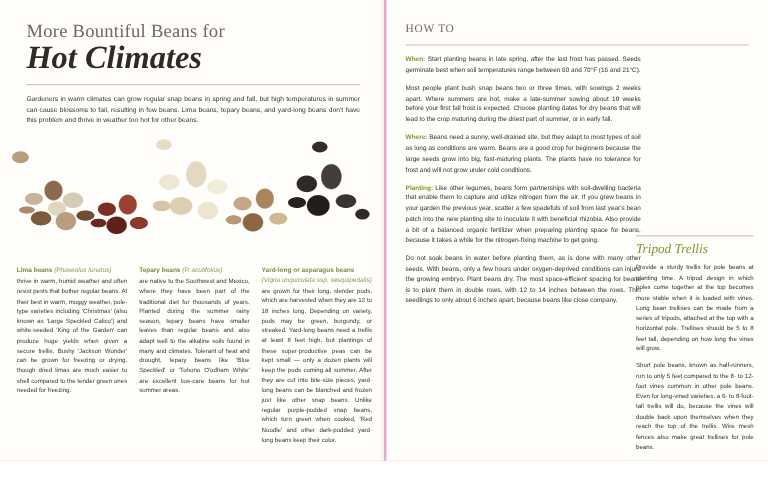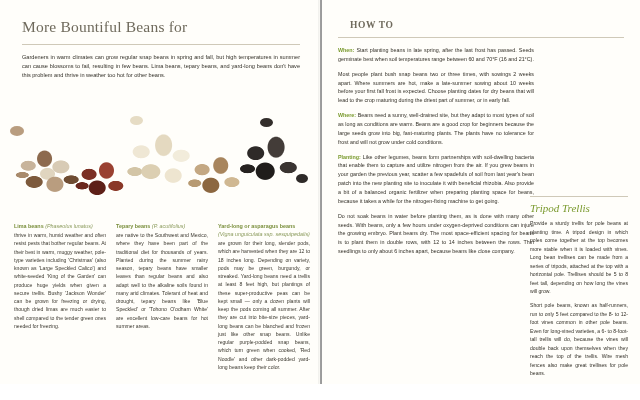--- a/index.html
+++ b/index.html
@@ -5,21 +5,21 @@
   * { box-sizing: border-box; }
   html, body {
     margin: 0; padding: 0;
     width: 640px; height: 400px;
     background: #ffffff;
     font-family: "Liberation Sans", sans-serif;
   }
   .page {
     position: relative;
     width: 640px; height: 384px;
-    background: #a3a3a3;
+    background: #f9a8d4;
     overflow: hidden;
   }
   
   .gutter {
     position: absolute;
     left: 318px; top: 0; width: 4px; height: 400px;
     background: linear-gradient(to right, rgba(0,0,0,0.06), rgba(0,0,0,0.02), rgba(0,0,0,0.06));
   }
   
   .left-page {
@@ -94,25 +94,25 @@
   }
   
   .right-page {
     position: absolute; left: 322px; top: 0; width: 318px; height: 400px;
     background: #fffefa;
     padding: 14px 14px 18px 14px;
   }
   .howto {
     font-family: "Liberation Serif", serif;
     font-size: 9.5px;
-    font-weight: bold;
+    font-weight: normal;
     letter-spacing: 0.6px;
     color: #6f6a5c;
     text-transform: uppercase;
-    margin: 6px 0 0 14px;
+    margin: 6px 0 0 2px;
   }
   .grow {
     font-family: "Liberation Serif", serif;
     font-style: italic;
     font-weight: bold;
     font-size: 23px;
     color: #7a9a2e;
     margin: -1px 0 0 2px;
     line-height: 1.05;
   }
@@ -162,20 +162,21 @@
   }
   .footer .pg { font-weight: bold; color: #3a372e; margin-left: 4px; }
 </style>
 </head>
 <body>
 
 <div class="page">
 
   <div class="left-page">
     <div class="headline-1">More Bountiful Beans for</div>
+    <div class="headline-2">Hot Climates</div>
     <div class="rule"></div>
     <div class="intro">Gardeners in warm climates can grow regular snap beans in spring and fall, but high temperatures in summer can cause blossoms to fail, resulting in few beans. Lima beans, tepary beans, and yard-long beans don't have this problem and thrive in weather too hot for other beans.</div>
 
     <div class="photo-band">
 
       <div class="bean-pile" style="left:2px; top:34px; width:74px; height:58px;
                   background:
                     radial-gradient(ellipse at 22% 34%, #c8b49b 0 7px, transparent 8px),
                     radial-gradient(ellipse at 44% 22%, #8d6a4e 0 7px, transparent 8px),
                     radial-gradient(ellipse at 66% 36%, #d8cbb5 0 8px, transparent 9px),

